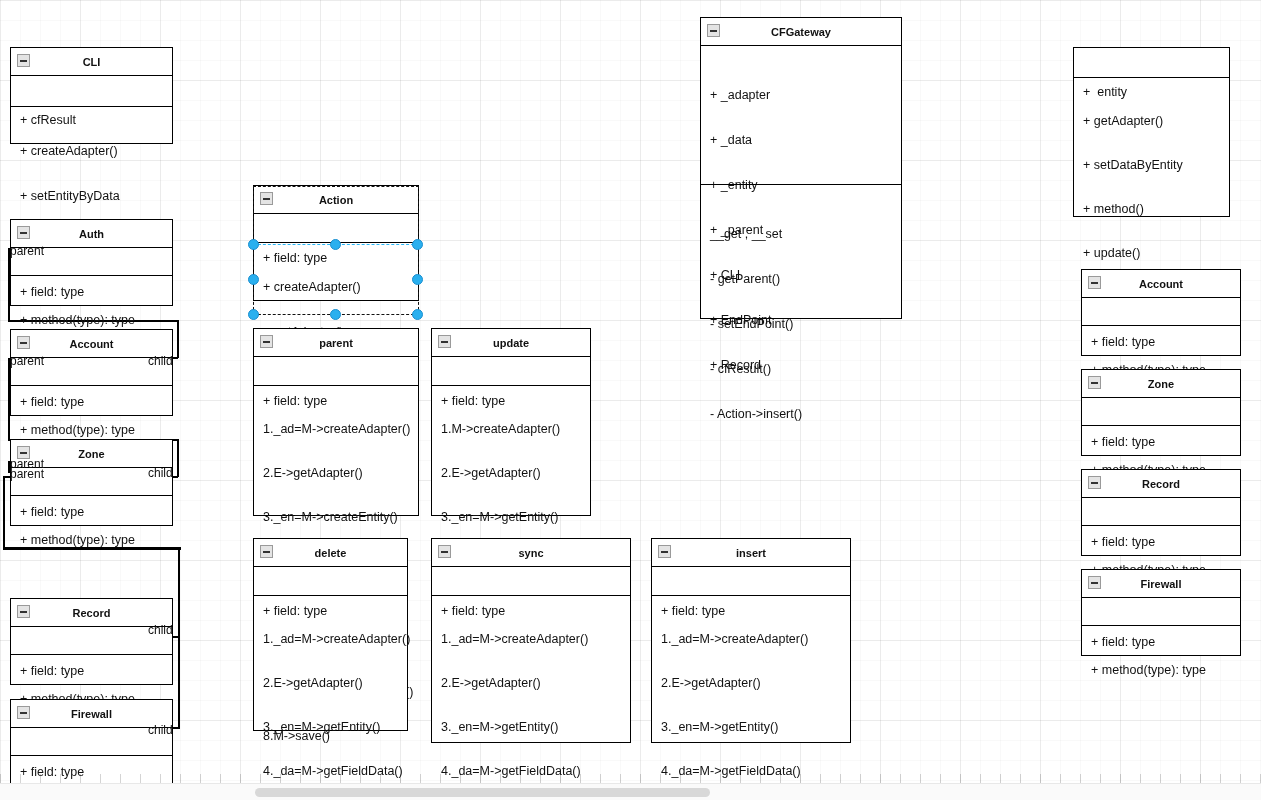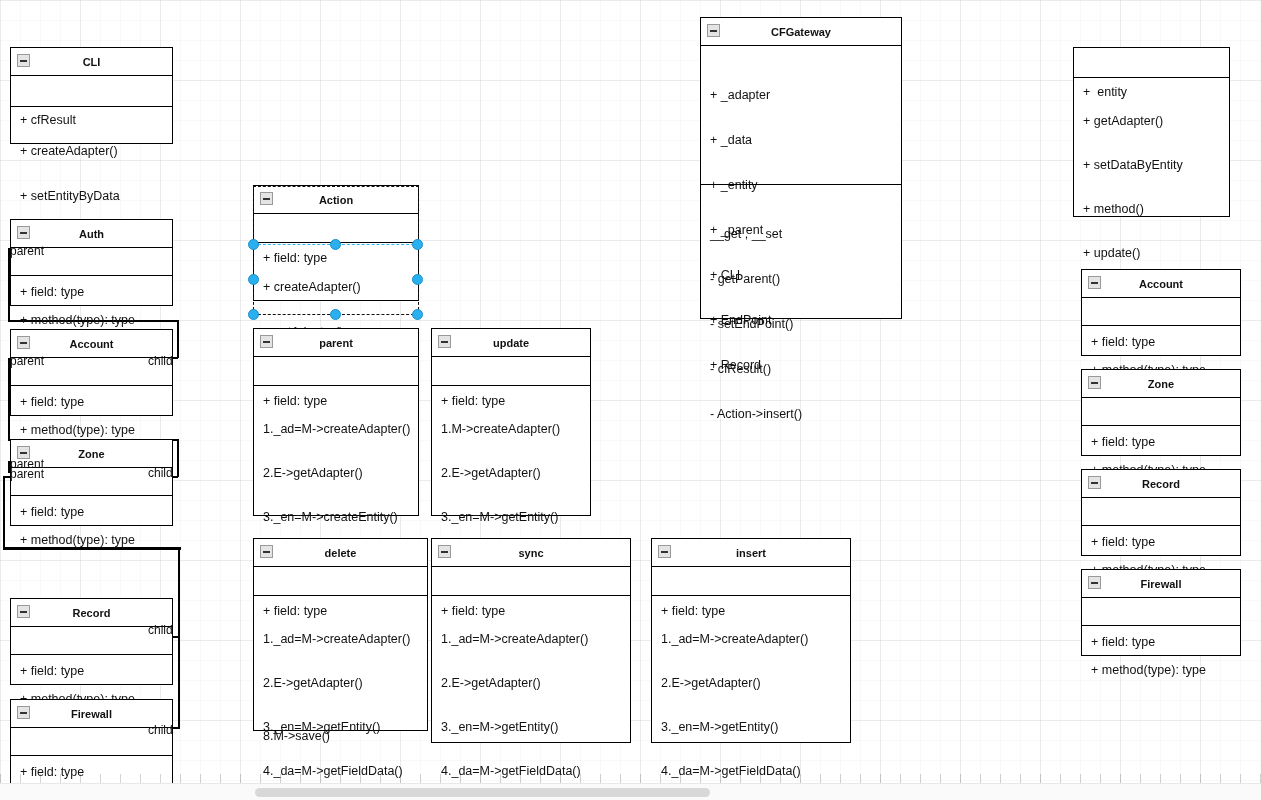--- a/index.html
+++ b/index.html
@@ -342,21 +342,21 @@
       <span class="ln">2.E-&gt;getAdapter()</span>
       <span class="ln">3._en=M-&gt;getEntity()</span>
       <span class="ln">4._da=M-&gt;changeData()</span>
       <span class="ln">5._pa=M-&gt;getParent()</span>
       <span class="ln">6._da=E-&gt;update(_pa,_da)</span>
       <span class="ln">7._en=M-setEntityByData</span>
       <span class="ln">8.M-&gt;save</span>
     </div>
   </div>
 
-  <div class="uml" style="left:253px; top:538px; width:175px; height:193px;">
+  <div class="uml" style="left:253px; top:538px; width:155px; height:193px;">
     <div class="sect title">
       <span class="collapse-box"></span>
       <span>delete</span>
     </div>
     <div class="sect lines" style="height:29px;">
       <span class="ln">+ field: type</span>
     </div>
     <div class="sect lines tight">
       <span class="ln">1._ad=M-&gt;createAdapter()</span>
       <span class="ln">2.E-&gt;getAdapter()</span>

